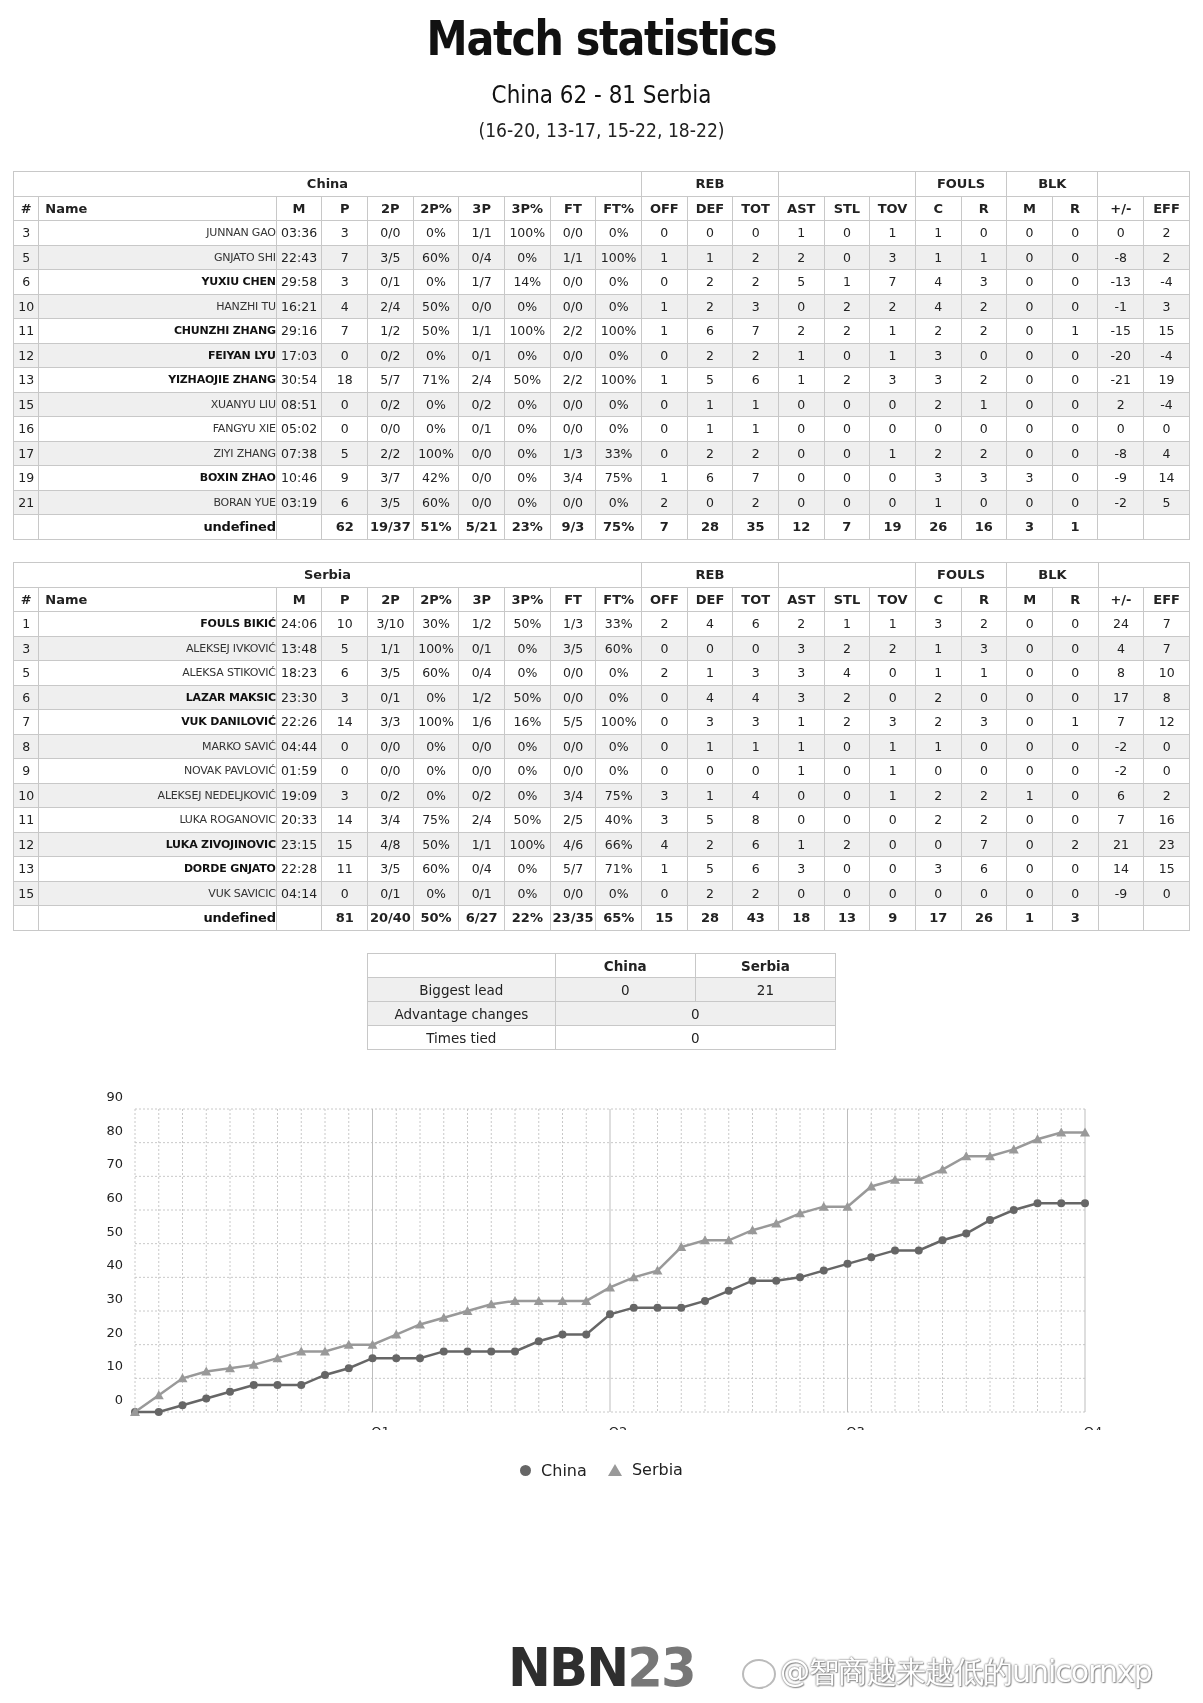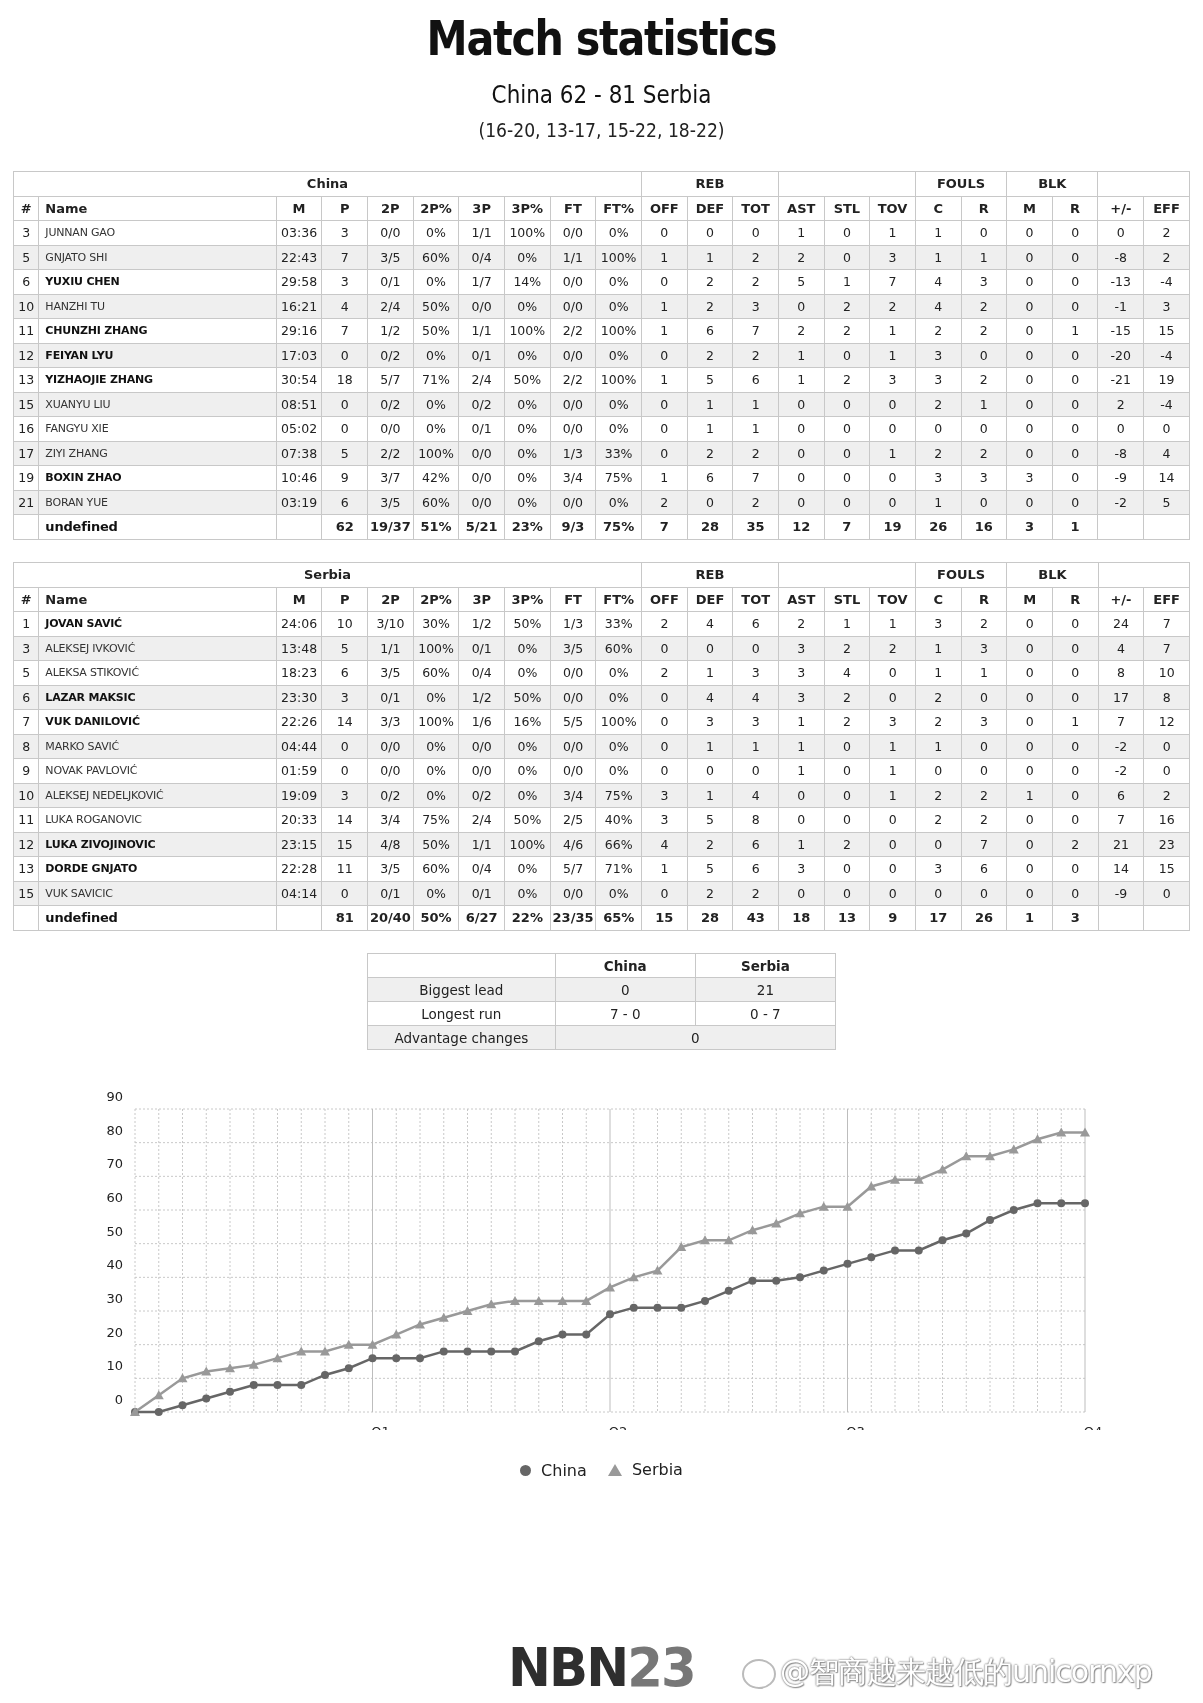--- a/index.html
+++ b/index.html
@@ -4,21 +4,21 @@
 <style>
   html, body { margin:0; padding:0; background:#ffffff; }
   body { width:1203px; height:1703px; position:relative; font-family:"DejaVu Sans", sans-serif; color:#222; overflow:hidden; }
   .title { position:absolute; top:10px; left:0; width:1203px; text-align:center; font-size:48px; font-weight:bold; letter-spacing:-1.5px; color:#111; transform:scaleX(0.86); }
   .subtitle { position:absolute; top:80px; left:0; width:1203px; text-align:center; font-size:25px; color:#111; transform:scaleX(0.86); }
   .quarters { position:absolute; top:118px; left:0; width:1203px; text-align:center; font-size:20px; color:#222; transform:scaleX(0.86); }
   table.stats { position:absolute; left:13px; width:1177px; border-collapse:collapse; table-layout:fixed; font-size:12.5px; }
   table.stats td, table.stats th { border:1px solid #c8c8c8; height:23.5px; padding:0; text-align:center; white-space:nowrap; overflow:hidden; }
   table.stats th { font-weight:bold; font-size:13px; color:#222; }
   table.stats td.num { text-align:center; }
-  table.stats td.name { text-align:left; padding-left:6px; font-size:11px; letter-spacing:-0.2px; color:#333; }
+  table.stats td.name { text-align:right; padding-left:6px; font-size:11px; letter-spacing:-0.2px; color:#333; }
   table.stats td.name.starter { font-weight:bold; color:#111; }
   table.stats th.name { text-align:left; padding-left:6px; }
   table.stats tr.alt td { background:#efefef; }
   table.stats tr.total td { font-weight:bold; font-size:13px;margin-left:32px; }
   table.stats tr.total td.name { font-size:13px; font-weight:bold; color:#111; }
   table.stats th.group { border-top:1px solid #c8c8c8; }
   #china-table { top:171px; }
   #serbia-table { top:562px; }
   table.summary { position:absolute; left:367px; top:953px; width:469px; border-collapse:collapse; font-size:13.5px; table-layout:fixed; }
   table.summary td, table.summary th { border:1px solid #c8c8c8; height:23px; text-align:center; padding:0; }
@@ -467,21 +467,21 @@
         <th class="">TOV</th>
         <th class="">C</th>
         <th class="">R</th>
         <th class="">M</th>
         <th class="">R</th>
         <th class="">+/-</th>
         <th class="">EFF</th>
       </tr>
       <tr class="">
       <td>1</td>
-      <td class="name starter">JOVAN SAVIĆ</td>
+      <td class="name starter">FOULS BIKIĆ</td>
         <td class="num">24:06</td>
         <td class="num">10</td>
         <td class="num">3/10</td>
         <td class="num">30%</td>
         <td class="num">1/2</td>
         <td class="num">50%</td>
         <td class="num">1/3</td>
         <td class="num">33%</td>
         <td class="num">2</td>
         <td class="num">4</td>
@@ -797,27 +797,26 @@
       <tr>
     <th></th>
     <th>China</th>
     <th>Serbia</th>
   </tr>
   <tr class="alt">
     <td>Biggest lead</td>
     <td>0</td>
     <td>21</td>
   </tr>
-  <tr>
-    <td>Longest run</td>
-    <td>7 - 0</td>
-    <td>0 - 7</td>
-  </tr>
   <tr class="alt">
     <td>Advantage changes</td>
+    <td colspan="2">0</td>
+  </tr>
+  <tr>
+    <td>Times tied</td>
     <td colspan="2">0</td>
   </tr>
 </tbody>
   </table>
 
 <svg class="chart" id="score-chart" viewBox="0 1090 1203 340" width="1203" height="340">
     <line x1="135" x2="1085" y1="1412" y2="1412" stroke="#c8c8c8" stroke-dasharray="2,2" stroke-width="1"></line>
     <text x="123" y="1404" font-size="13" text-anchor="end" fill="#222" font-family="DejaVu Sans, sans-serif">0</text>
     <line x1="135" x2="1085" y1="1378.3333333333333" y2="1378.3333333333333" stroke="#c8c8c8" stroke-dasharray="2,2" stroke-width="1"></line>
     <text x="123" y="1370.3333333333333" font-size="13" text-anchor="end" fill="#222" font-family="DejaVu Sans, sans-serif">10</text>

